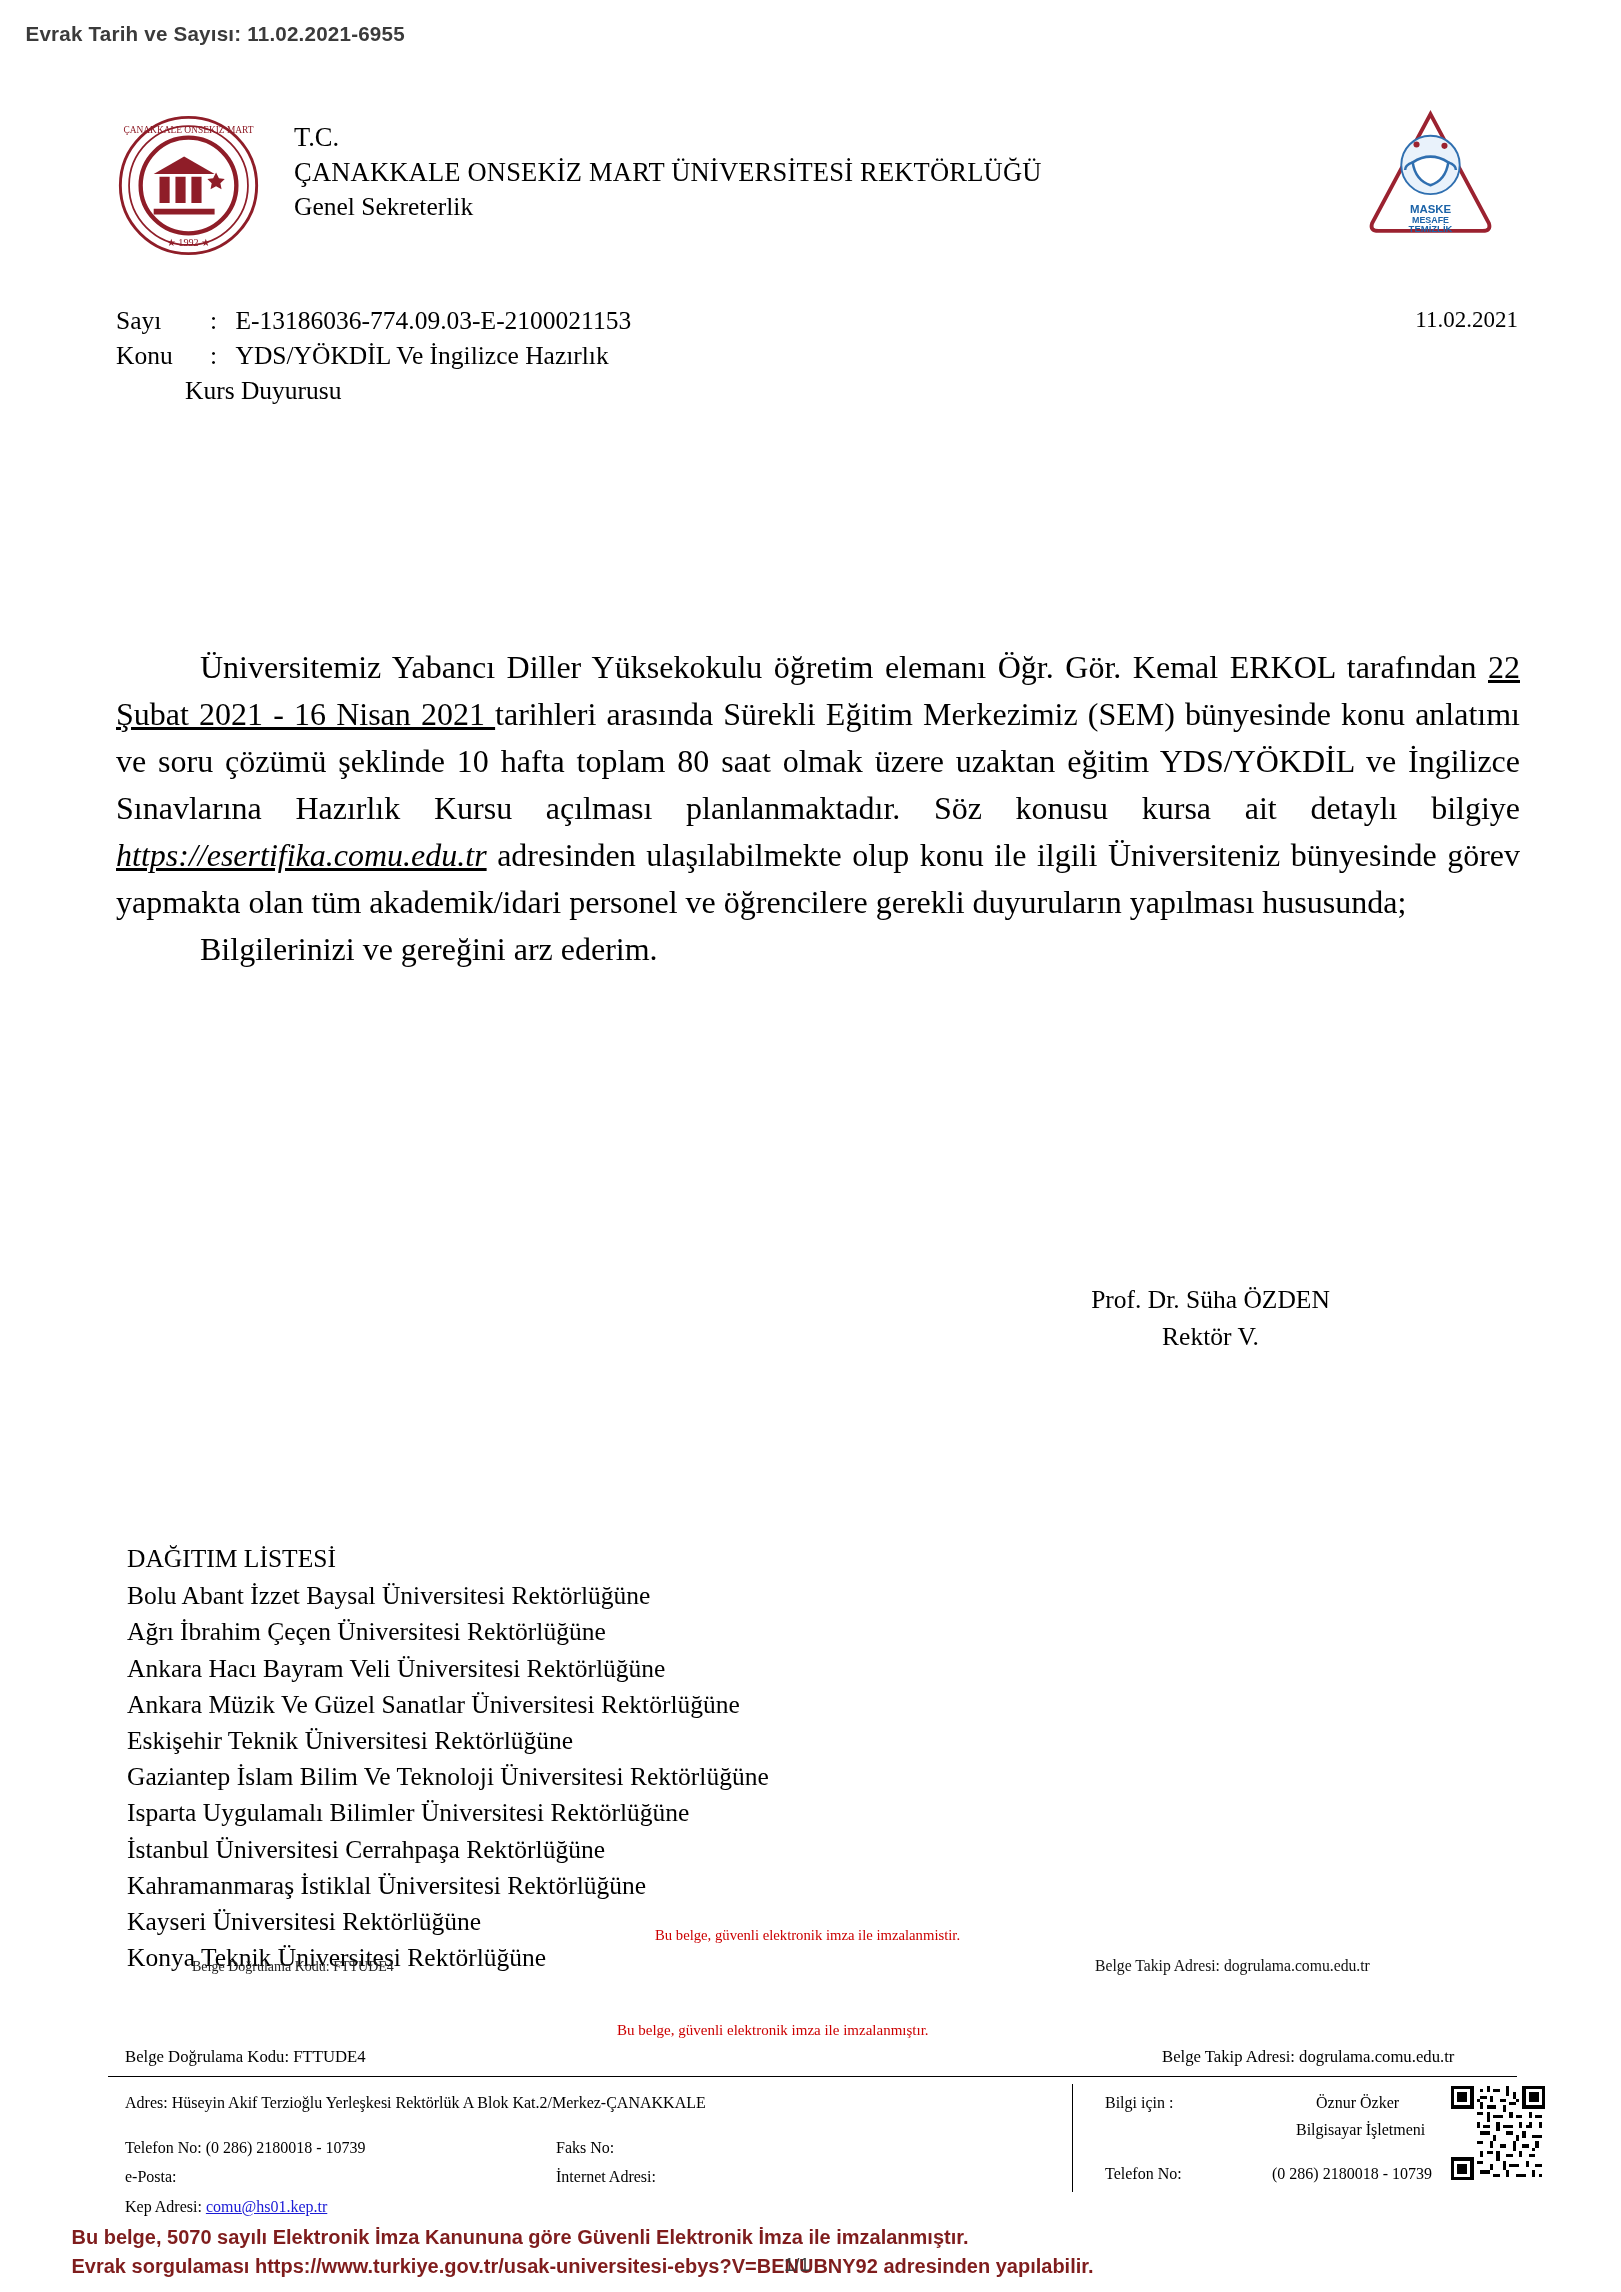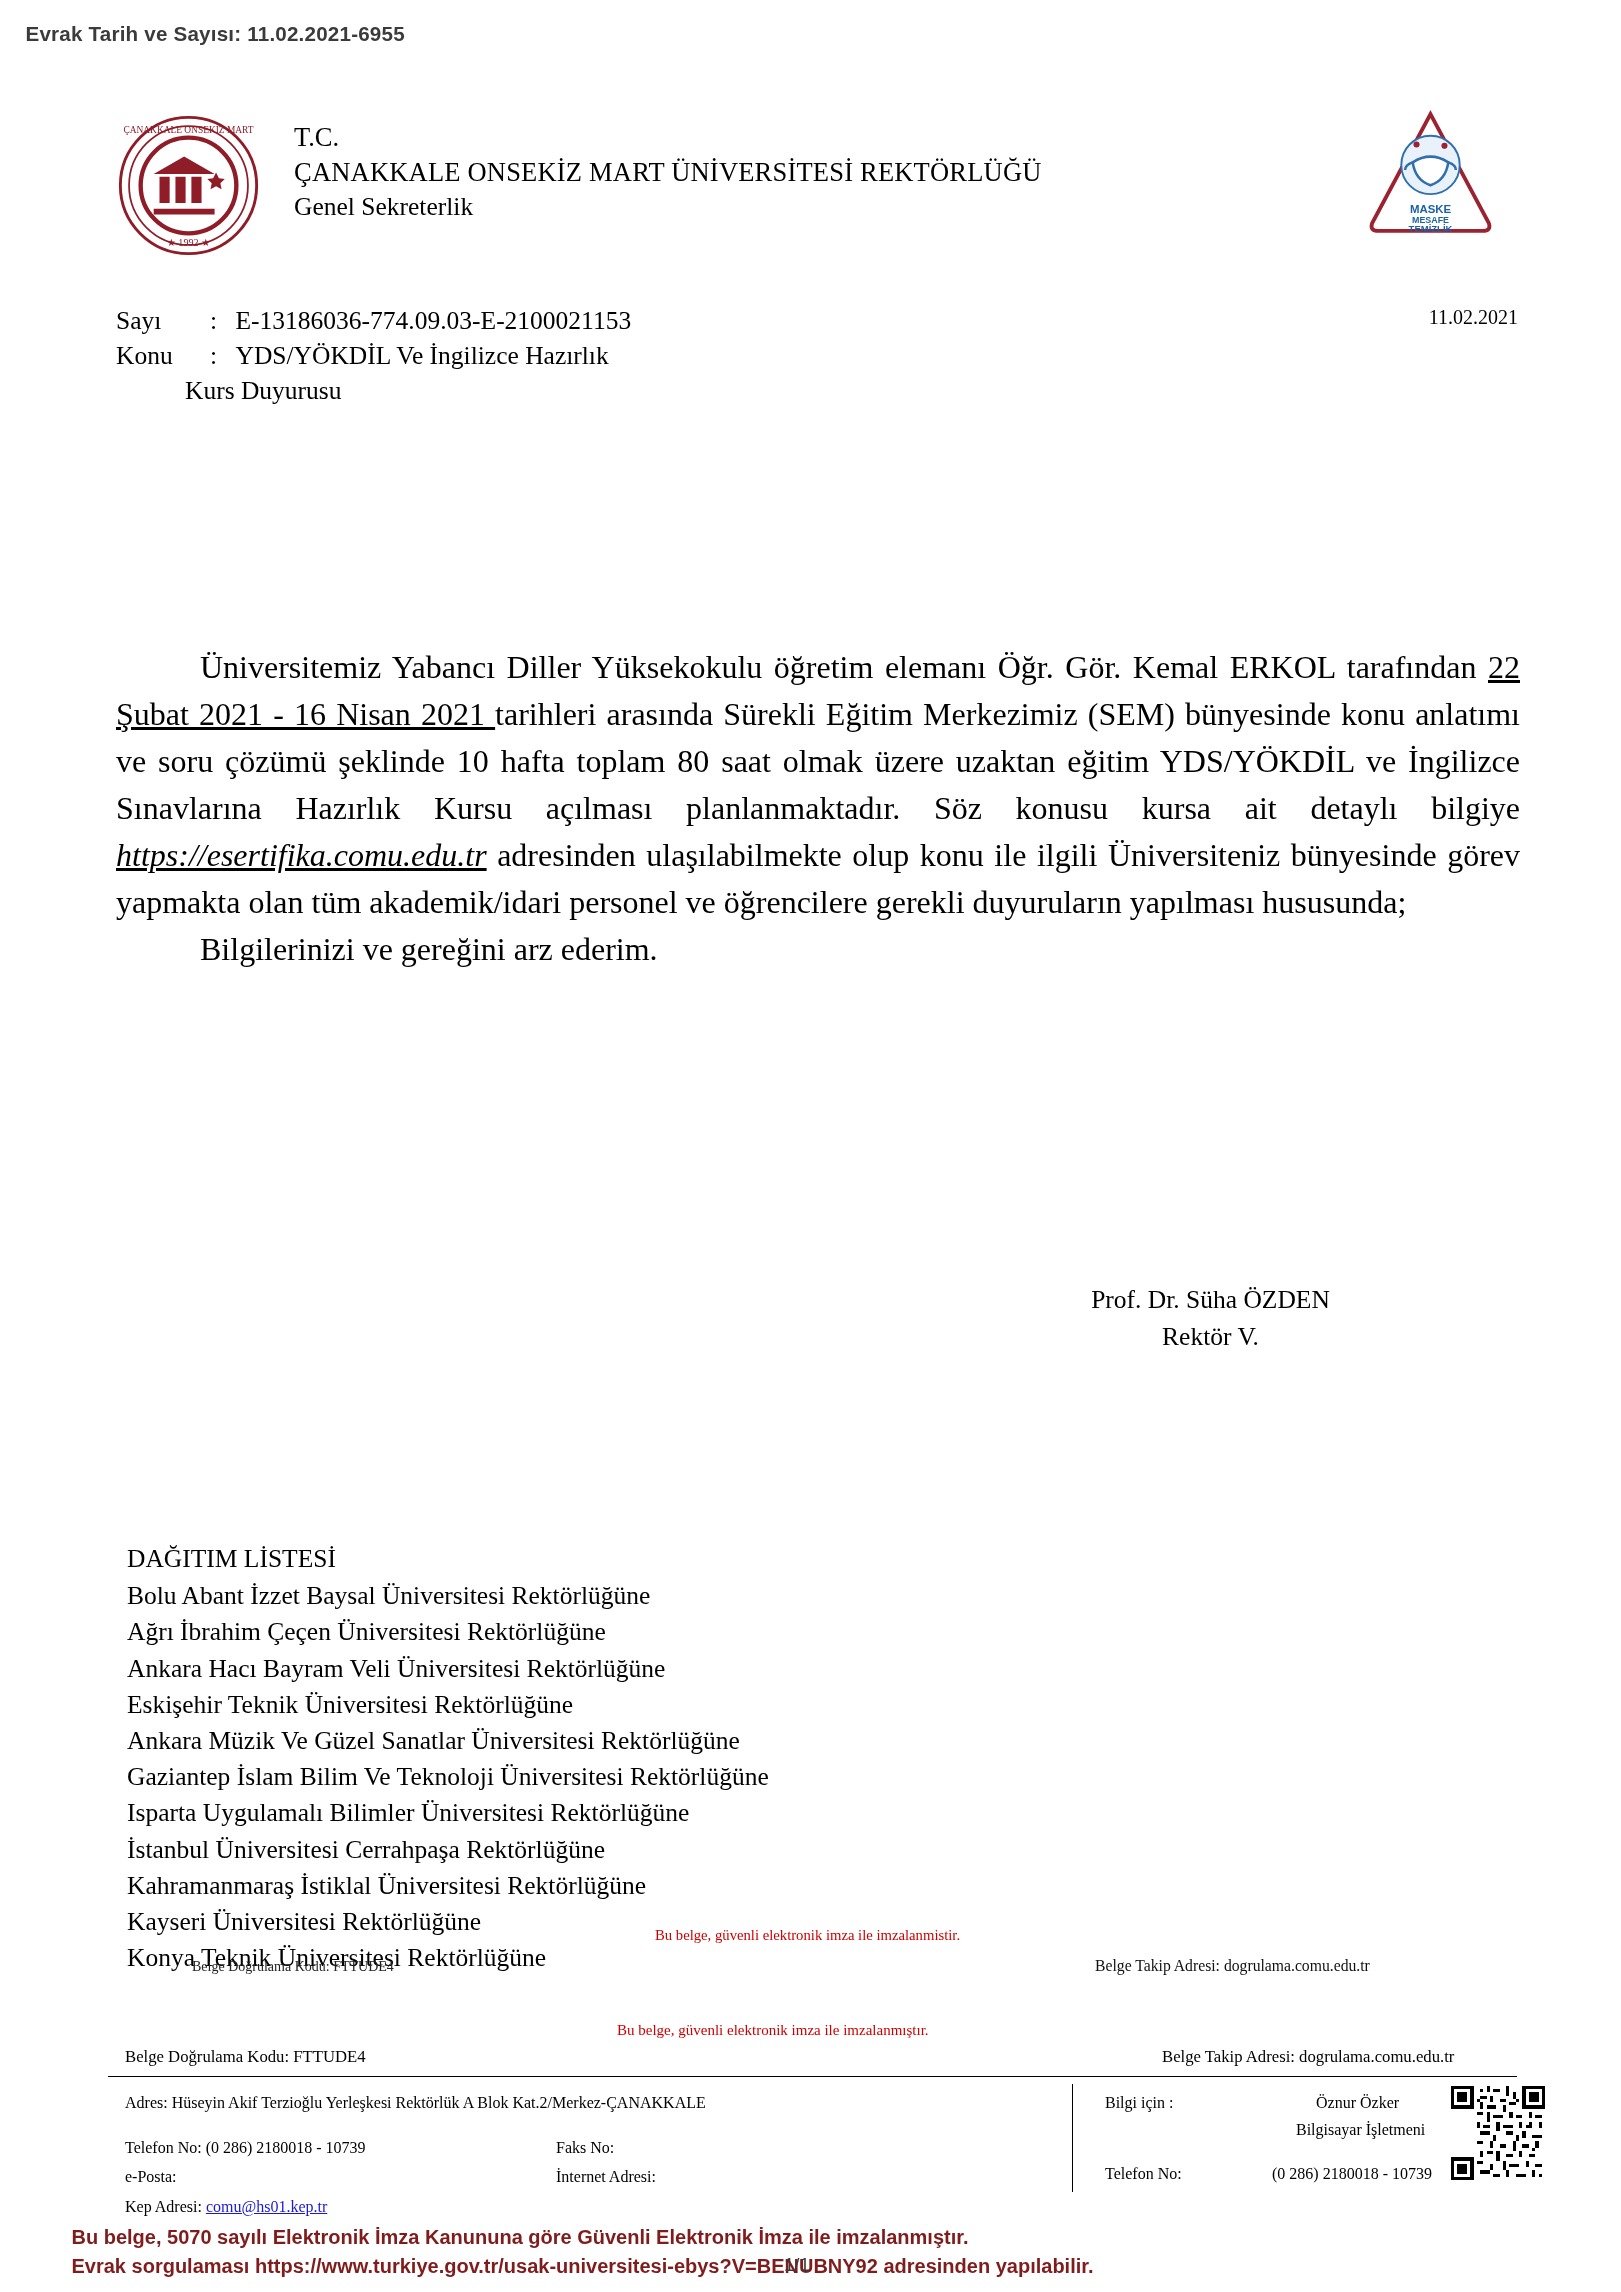--- a/index.html
+++ b/index.html
@@ -83,21 +83,21 @@
     width: 25.5px;
     flex: 0 0 25.5px;
   }
   .meta-value {
     flex: 1 1 auto;
   }
   .meta-date {
     position: absolute;
     right: 0;
     top: 0;
-    font-size: 20px;
+    font-size: 23px;
   }
   .meta-subline {
     margin-left: 69px;
   }
 
   
   .body-text {
     position: absolute;
     top: 606px;
     left: 116px;
@@ -320,22 +320,22 @@
 <div class="signature">
   <div>Prof. Dr. Süha ÖZDEN</div>
   <div>Rektör V.</div>
 </div>
 
 <div class="dist">
   <div class="dist-title">DAĞITIM LİSTESİ</div>
   <div>Bolu Abant İzzet Baysal Üniversitesi Rektörlüğüne</div>
   <div>Ağrı İbrahim Çeçen Üniversitesi Rektörlüğüne</div>
   <div>Ankara Hacı Bayram Veli Üniversitesi Rektörlüğüne</div>
+  <div>Ankara Müzik Ve Güzel Sanatlar Üniversitesi Rektörlüğüne</div>
   <div>Eskişehir Teknik Üniversitesi Rektörlüğüne</div>
-  <div>Ankara Müzik Ve Güzel Sanatlar Üniversitesi Rektörlüğüne</div>
   <div>Gaziantep İslam Bilim Ve Teknoloji Üniversitesi Rektörlüğüne</div>
   <div>Isparta Uygulamalı Bilimler Üniversitesi Rektörlüğüne</div>
   <div>İstanbul Üniversitesi Cerrahpaşa Rektörlüğüne</div>
   <div>Kahramanmaraş İstiklal Üniversitesi Rektörlüğüne</div>
   <div>Kayseri Üniversitesi Rektörlüğüne</div>
   <div>Konya Teknik Üniversitesi Rektörlüğüne</div>
 </div>
 
 <div class="esig-1">Bu belge, güvenli elektronik imza ile imzalanmistir.</div>
 <div class="dog-1">Belge Doğrulama Kodu: FTTUDE4</div>

